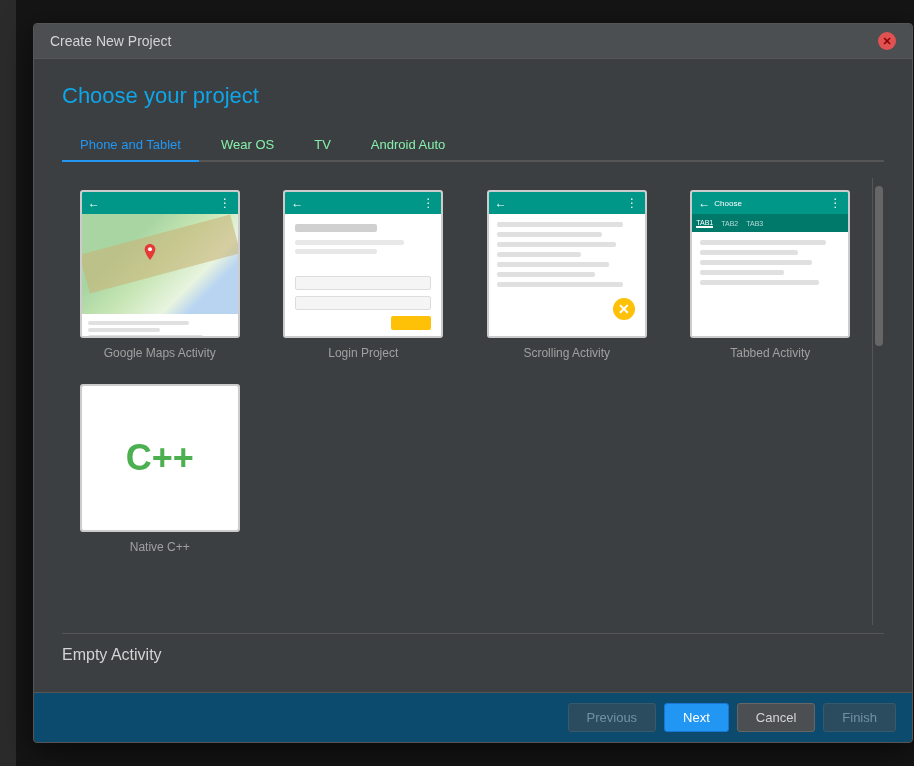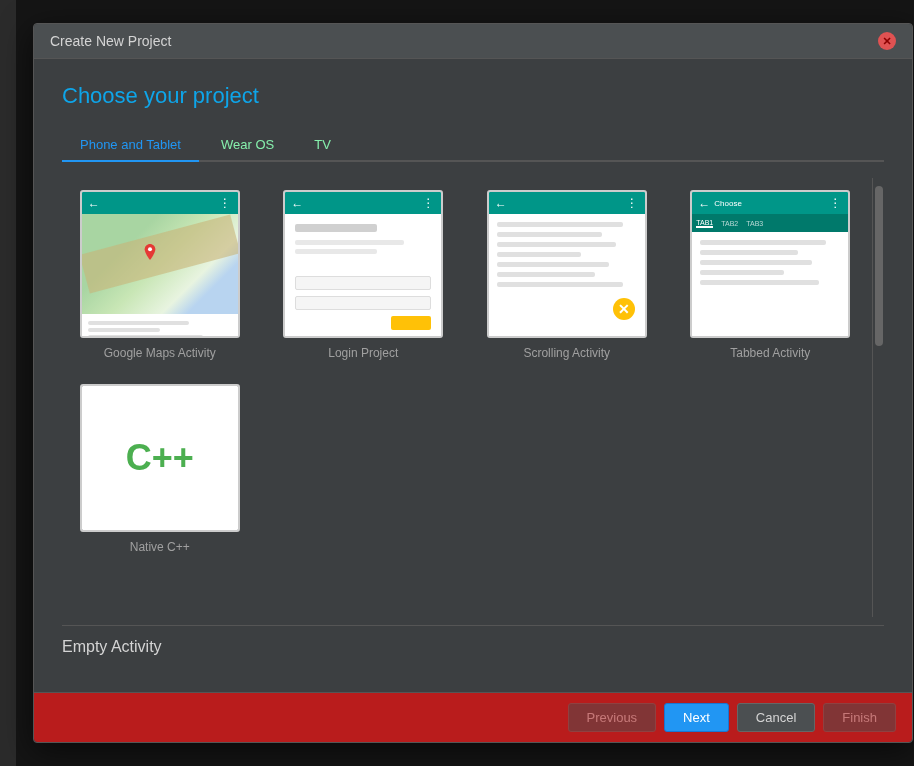--- a/index.html
+++ b/index.html
@@ -359,36 +359,36 @@
     .bottom-info {
       padding: 12px 0 8px 0;
       border-top: 1px solid #555;
       margin-top: 8px;
     }
 
     .bottom-info .activity-title {
       font-size: 16px;
       color: #d4d4d4;
       font-weight: 500;
-      margin-bottom: 12px;
+      margin-bottom: 4px;
     }
 
     .bottom-info .activity-desc {
       font-size: 12px;
       color: #a0a0a0;
     }
 
     
     .dialog-footer {
       padding: 10px 16px;
       display: flex;
       justify-content: flex-end;
       gap: 8px;
       border-top: 1px solid #555;
-      background: #b91c1c;
+      background: #0c4a6e;
       border-radius: 0 0 4px 4px;
     }
 
     .btn {
       padding: 6px 18px;
       font-size: 13px;
       border-radius: 3px;
       border: 1px solid #666;
       cursor: pointer;
       background: #4b4f51;
@@ -446,20 +446,23 @@
       <div class="tabs">
         <div class="tab active">
           <span>Phone and Tablet</span>
         </div>
         <div class="tab">
           <span>Wear OS</span>
         </div>
         <div class="tab">
           <span>TV</span>
         </div>
+        <div class="tab">
+          <span>Android Auto</span>
+        </div>
       </div>
 
       <div class="content-area">
         <div class="grid-scroll">
           <div class="activity-grid">
 
             <div class="activity-card">
               <div class="card-thumb">
                 <div class="phone-screen maps-screen">
                   <div class="phone-top-bar">

